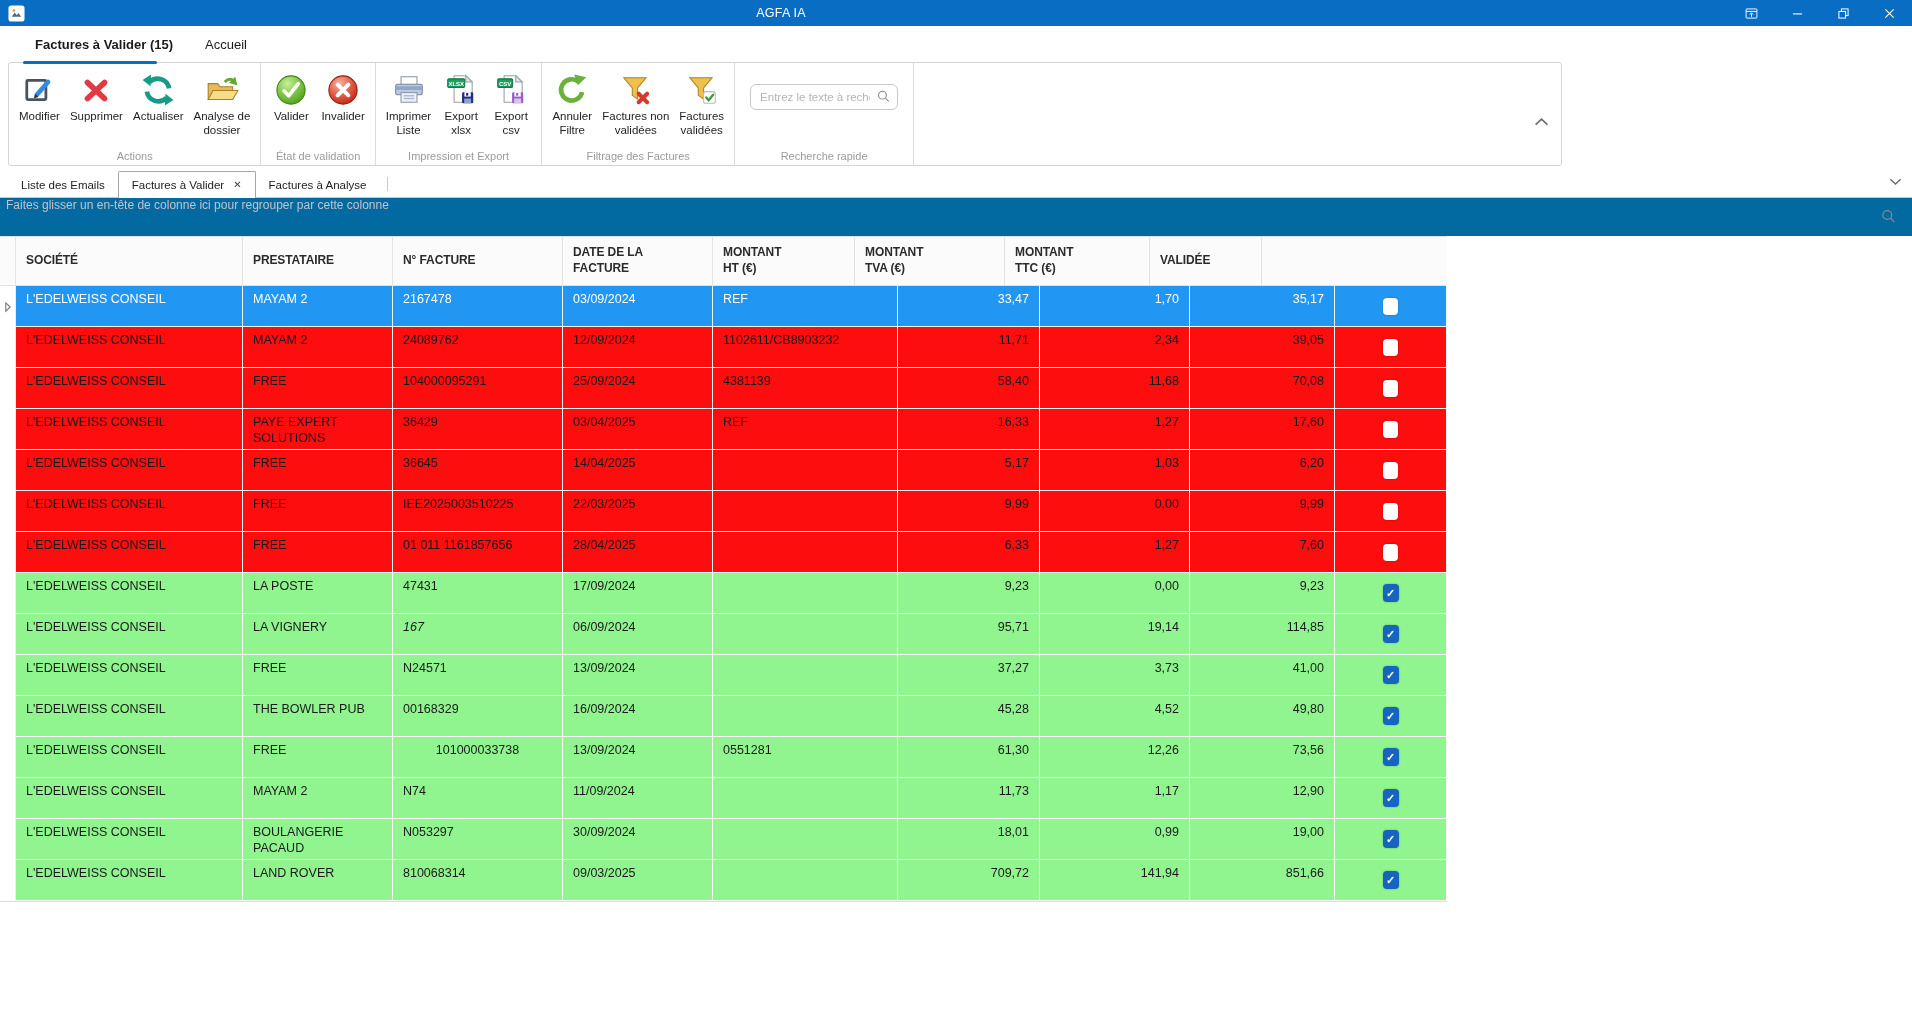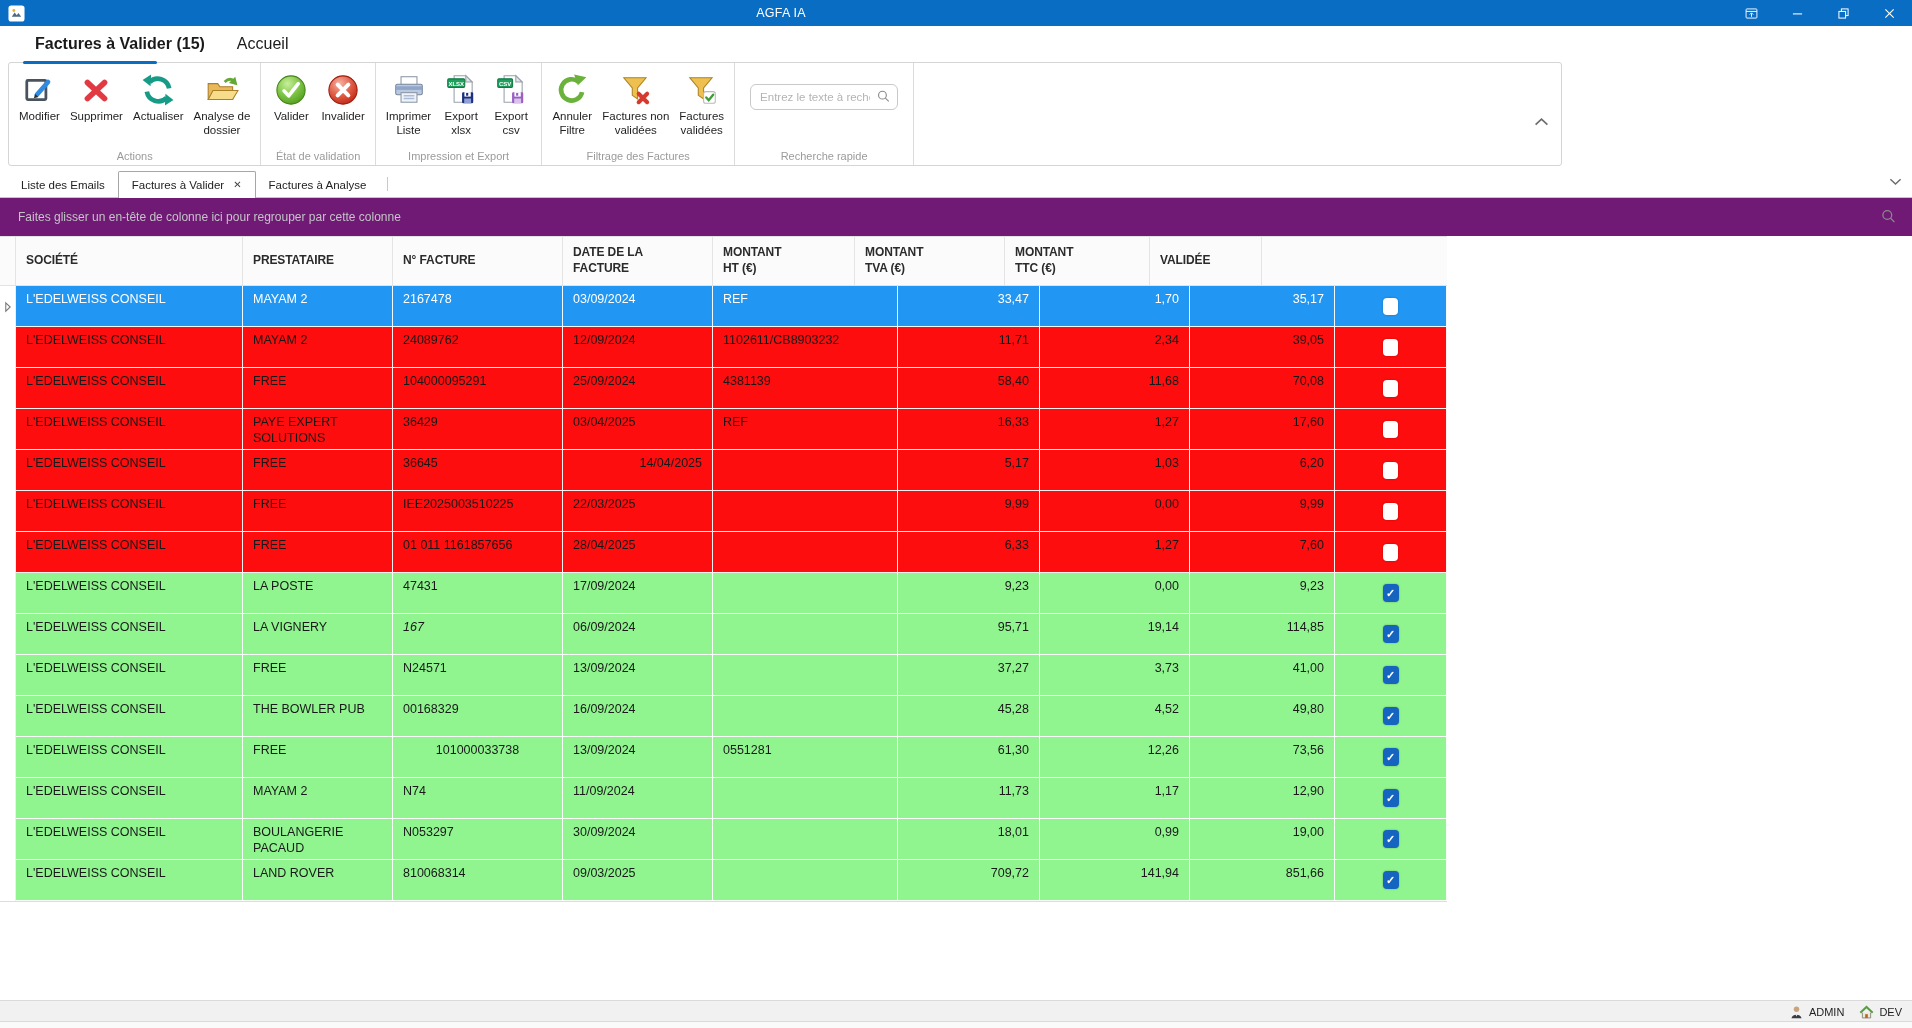--- a/index.html
+++ b/index.html
@@ -10,21 +10,21 @@
   
   .titlebar{height:26px;background:var(--titlebar,#0a6dc4);display:flex;align-items:center;position:relative;color:#fff}
   .app-icon{margin-left:8px;width:17px;height:17px;display:inline-block}
   .title{position:absolute;left:781px;transform:translateX(-50%);font-size:12.5px;letter-spacing:.2px}
   .win-controls{margin-left:auto;display:flex;height:100%}
   .wbtn{width:46px;height:100%;display:flex;align-items:center;justify-content:center;cursor:default}
   .wbtn svg{width:15px;height:15px}
 
   
   .ribbon-tabs{height:36px;display:flex;align-items:center;padding-left:22px;background:#fff;gap:6px}
-  .rtab{font-size:16px;color:#1a1a1a;height:100%;display:flex;align-items:center;padding:0 13px}
+  .rtab{font-size:13px;color:#1a1a1a;height:100%;display:flex;align-items:center;padding:0 13px}
   .rtab.active{font-weight:bold}
 
   
   .ribbon{position:relative;margin-left:8px;width:1554px;height:104px;border:1px solid #d5d5d5;border-radius:3px;background:#fff}
   .ribbon-accent{position:absolute;top:-2px;left:14px;width:134px;height:3px;background:var(--accent,#0a6dc4);border-radius:2px}
   .ribbon-groups{display:flex;height:100%}
   .rgroup{position:relative;border-right:1px solid #dcdcdc;padding:5px 5px 16px;display:flex}
   .rbtns{display:flex;align-items:flex-start}
   .rbtn{display:flex;flex-direction:column;align-items:center;padding:3px 5px;min-width:50px;border-radius:3px}
   .ricon{width:34px;height:34px;display:block;margin:2px auto 3px}
@@ -39,21 +39,21 @@
   
   .doc-tabs{height:30px;display:flex;align-items:flex-end;border-bottom:1px solid #c6c6c6;position:relative;padding-left:8px;background:#fff;margin-top:2px}
   .doc-tabs-list{display:flex;align-items:flex-end;height:100%}
   .doc-tabs-list::after{content:'';width:1px;height:14px;background:#c9c9c9;margin:0 0 6px 8px;align-self:flex-end}
   .dtab{font-size:11.5px;color:#222;padding:0 13px;height:24px;display:flex;align-items:center;gap:9px;white-space:nowrap}
   .dtab.active{background:#fff;border:1px solid #a6a6a6;border-bottom:none;height:27px;margin-bottom:-1px;border-radius:2px 2px 0 0;z-index:2}
   .dtab-close{font-size:10px;color:#444;line-height:1}
   .doc-tabs-chevron{position:absolute;right:10px;top:9px;width:13px;height:9px}
 
   
-  .groupby{height:38px;background:#701a75;display:flex;align-items:center;padding:0 18px;position:relative}
+  .groupby{height:38px;background:#0369a1;display:flex;align-items:flex-start;padding:0 6px;position:relative}
   .groupby-hint{font-size:12px;color:#c3c3c8}
   .grid-search{position:absolute;right:15px;top:10px;width:17px;height:17px}
 
   
   .grid-header{display:flex;background:#fbfbfb;height:50px;border-top:1px solid #e2e2e2;border-bottom:1px solid #e2e2e2;width:1447px}
   .gh-cell{border-right:1px solid #e4e4e4;display:flex;align-items:center;padding:0 10px;font-weight:bold;font-size:12px;color:#2b2b2b;white-space:pre-line;line-height:1.3;letter-spacing:-.1px}
   .gh-cell.indicator{padding:0}
   .grid-body{width:1447px;border-bottom:1px solid #ddd}
   .grow{display:flex;height:41px}
   .g-cell{padding:5px 10px 0;font-size:12.5px;border-right:1px solid rgba(255,255,255,.95);border-bottom:1px solid rgba(255,255,255,.95);line-height:1.3;overflow:hidden}
@@ -416,21 +416,21 @@
           <div class="g-cell num" style="width: 145px;">17,60</div>
           <div class="g-cell check" style="width: 112px;">
             <span class="checkbox"></span>
           </div>
         </div>
         <div class="grow invalid">
           <div class="g-cell indicator" style="width: 16px;"></div>
           <div class="g-cell" style="width: 227px;">L'EDELWEISS CONSEIL</div>
           <div class="g-cell" style="width: 150px;">FREE</div>
           <div class="g-cell" style="width: 170px;">36645</div>
-          <div class="g-cell" style="width: 150px; text-align: right;">14/04/2025</div>
+          <div class="g-cell" style="width: 150px;">14/04/2025</div>
           <div class="g-cell" style="width: 185px;"></div>
           <div class="g-cell num" style="width: 142px;">5,17</div>
           <div class="g-cell num" style="width: 150px;">1,03</div>
           <div class="g-cell num" style="width: 145px;">6,20</div>
           <div class="g-cell check" style="width: 112px;">
             <span class="checkbox"></span>
           </div>
         </div>
         <div class="grow invalid">
           <div class="g-cell indicator" style="width: 16px;"></div>
@@ -568,36 +568,14 @@
           <div class="g-cell num" style="width: 142px;">709,72</div>
           <div class="g-cell num" style="width: 150px;">141,94</div>
           <div class="g-cell num" style="width: 145px;">851,66</div>
           <div class="g-cell check" style="width: 112px;">
             <span class="checkbox checked">✓</span>
           </div>
         </div>
       </div>
   </div>
 
-  <footer class="statusbar">
-    <span class="sb-item">
-      <span class="sb-ic" data-icon="person-icon">
-          <svg viewBox="0 0 16 16">
-            <circle cx="8" cy="4.6" r="2.9" fill="#caa27e"></circle>
-            <path d="M2.6 14.2a5.6 5.2 0 0 1 10.8 0z" fill="#3b3b42"></path>
-            <path d="M6.7 9.5h2.6l-1.3 2.8z" fill="#e8e8ee"></path>
-          </svg>
-        </span>
-      <span>ADMIN</span>
-    </span>
-    <span class="sb-item">
-      <span class="sb-ic" data-icon="home-icon">
-          <svg viewBox="0 0 16 16">
-            <path d="M3.6 8.2v5.6h8.8V8.2" fill="#efe7d8" stroke="#8d867b"></path>
-            <path d="M1.4 8.2L8 2l6.6 6.2" fill="none" stroke="#5a9e43" stroke-width="2.2"></path>
-            <rect x="6.6" y="9.8" width="2.8" height="4" fill="#b5651d"></rect>
-          </svg>
-        </span>
-      <span>DEV</span>
-    </span>
-  </footer>
 
 </div>
 
 </body></html>

